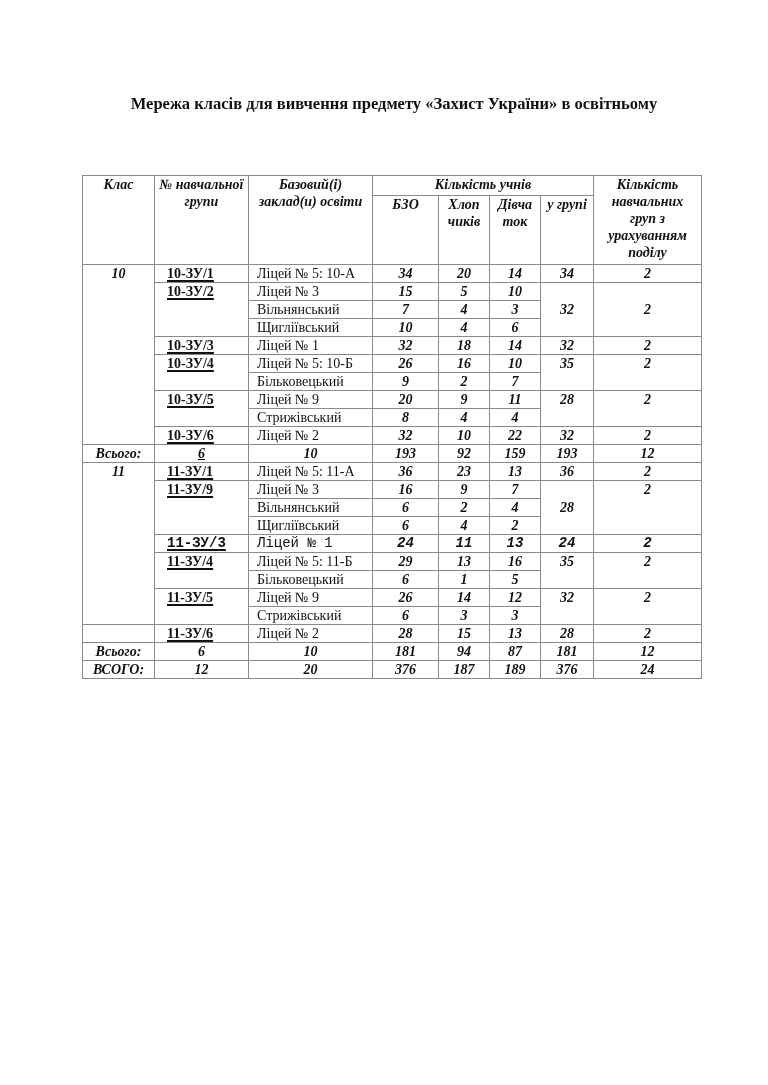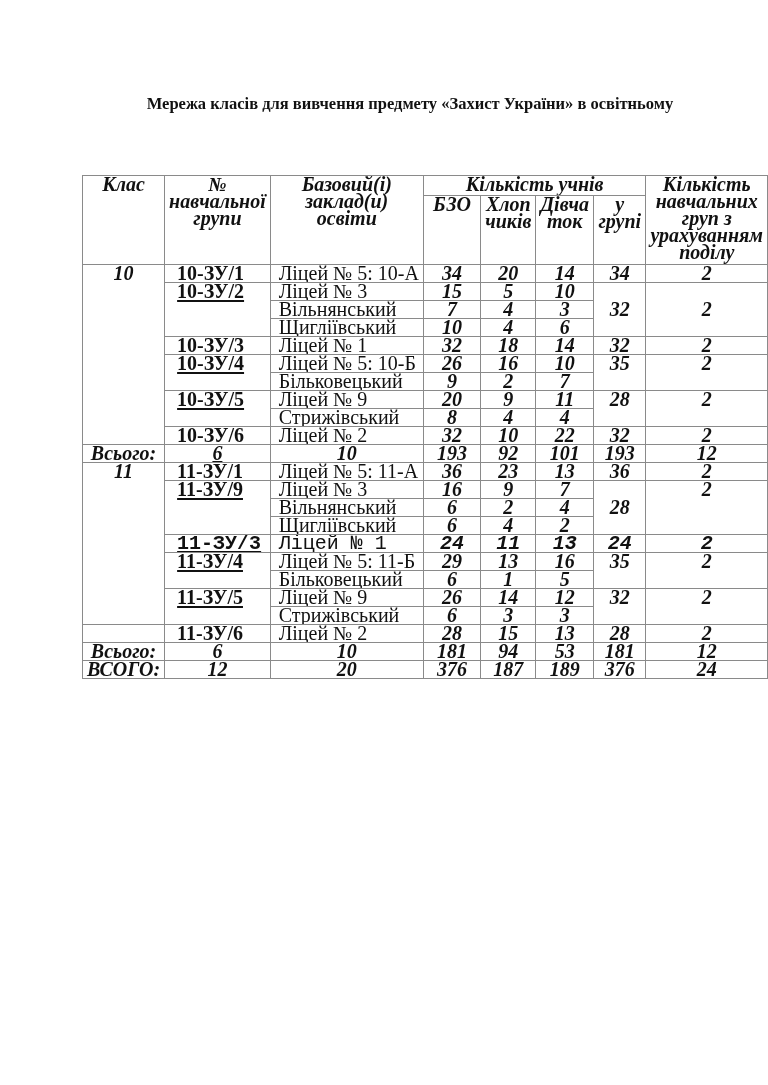--- a/index.html
+++ b/index.html
@@ -1,22 +1,22 @@
 <!DOCTYPE html>
 <html><head>
 <meta charset="utf-8">
 <style>
   html, body { margin: 0; padding: 0; background: #ffffff; }
   body { width: 768px; height: 1085px; position: relative; overflow: hidden;
          font-family: "Liberation Serif", serif; color: #111; }
-  .title { position: absolute; left: 100px; top: 93px; width: 620px;
+  .title { position: absolute; left: 84px; top: 93px; width: 620px;
            text-align: center; font-weight: bold; font-size: 16.5px; line-height: 21px; }
   .title div { white-space: nowrap; }
   table.grid { position: absolute; left: 82px; top: 175px; border-collapse: collapse;
-               table-layout: fixed; font-size: 20px; }
+               table-layout: fixed; font-size: 14px; }
   table.grid td { border: 1px solid #8a8a8a; padding: 0 4px; vertical-align: top;
                   line-height: 17px; overflow: hidden; white-space: nowrap; }
   .hd { font-weight: bold; font-style: italic; text-align: center; white-space: normal !important; }
   .num { font-weight: bold; font-style: italic; text-align: center; }
   .grp { font-weight: bold; text-decoration: underline; text-decoration-thickness: 2px;
          text-underline-offset: 2px; padding-left: 12px !important; }
   .sch { text-align: left; padding-left: 8px !important; margin-top: 48px; }
   .vm { vertical-align: middle !important; }
 </style>
 </head>
@@ -129,21 +129,21 @@
         <td class="num">22</td>
         <td class="num" rowspan="1">32</td>
         <td class="num" rowspan="1">2</td>
       </tr>
       <tr style="height: 18px;">
         <td class="num">Всього:</td>
         <td class="num" style="text-decoration: underline;">6</td>
         <td class="num">10</td>
         <td class="num">193</td>
         <td class="num">92</td>
-        <td class="num">101</td>
+        <td class="num">159</td>
         <td class="num">193</td>
         <td class="num">12</td>
       </tr>
       <tr style="height: 18px;">
         <td class="num" rowspan="9">11</td>
         <td class="grp" rowspan="1">11-ЗУ/1</td>
         <td class="sch">Ліцей № 5: 11-А</td>
         <td class="num">36</td>
         <td class="num">23</td>
         <td class="num">13</td>
@@ -219,21 +219,21 @@
         <td class="num">13</td>
         <td class="num" rowspan="1">28</td>
         <td class="num" rowspan="1">2</td>
       </tr>
       <tr style="height: 18px;">
         <td class="num">Всього:</td>
         <td class="num">6</td>
         <td class="num">10</td>
         <td class="num">181</td>
         <td class="num">94</td>
-        <td class="num">53</td>
+        <td class="num">87</td>
         <td class="num">181</td>
         <td class="num">12</td>
       </tr>
       <tr style="height: 18px;">
         <td class="num">ВСОГО:</td>
         <td class="num">12</td>
         <td class="num">20</td>
         <td class="num">376</td>
         <td class="num">187</td>
         <td class="num">189</td>

